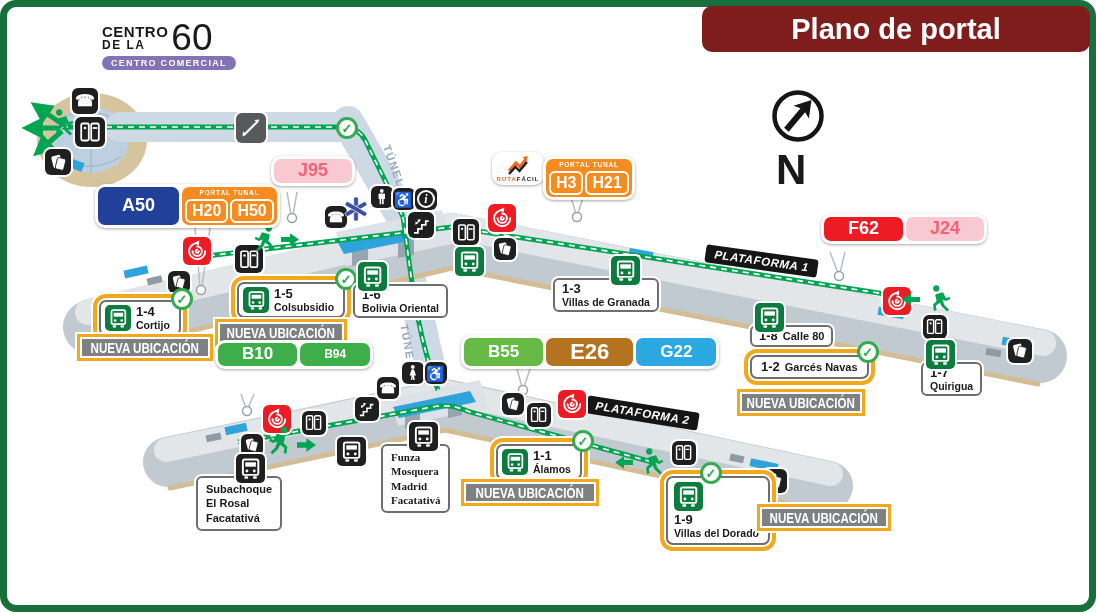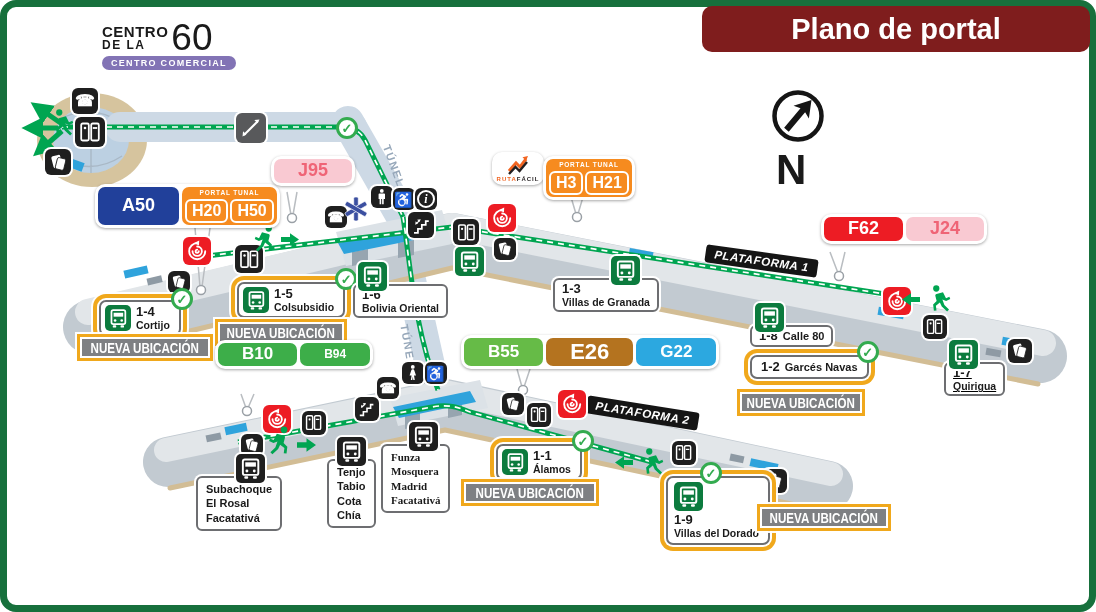--- a/index.html
+++ b/index.html
@@ -587,21 +587,21 @@
       <span class="st-name" style="font-size:11px;">Garcés Navas</span>
     </div>
     <div class="chk abs" style="top:-14px;right:-10px;">
         <span>✓</span>
       </div>
   </div>
   <div class="nueva" style="left:740px;top:392px;width:122px;">
       <span>NUEVA UBICACIÓN</span>
     </div>
 
-  <div class="stop gb" style="left:944px;top:340px;text-decoration:underline;">
+  <div class="stop gb" style="left:921px;top:340px;">
     <div class="bi big">
         <svg>
           <use href="#sym-bus"></use>
         </svg>
       </div>
     <div class="stopbox">
       <div class="st-code">1-7</div>
       <div class="st-name">Quirigua</div>
     </div>
   </div>
@@ -658,26 +658,20 @@
       <div class="im-line">Facatativá</div>
     </div>
   </div>
 
   <div class="stop gb" style="left:327px;top:437px;">
     <div class="bi big dark" style="margin-left:10px;">
         <svg>
           <use href="#sym-bus"></use>
         </svg>
       </div>
-    <div class="stopbox" style="padding:4px 8px;">
-      <div class="im-line">Tenjo</div>
-      <div class="im-line">Tabio</div>
-      <div class="im-line">Cota</div>
-      <div class="im-line">Chía</div>
-    </div>
   </div>
 
   <div class="stop gb" style="left:381px;top:422px;">
     <div class="bi big dark" style="margin-left:28px;">
         <svg>
           <use href="#sym-bus"></use>
         </svg>
       </div>
     <div class="stopbox" style="padding:4px 8px;font-family:Liberation Serif, serif;">
       <div class="im-line">Funza</div>

